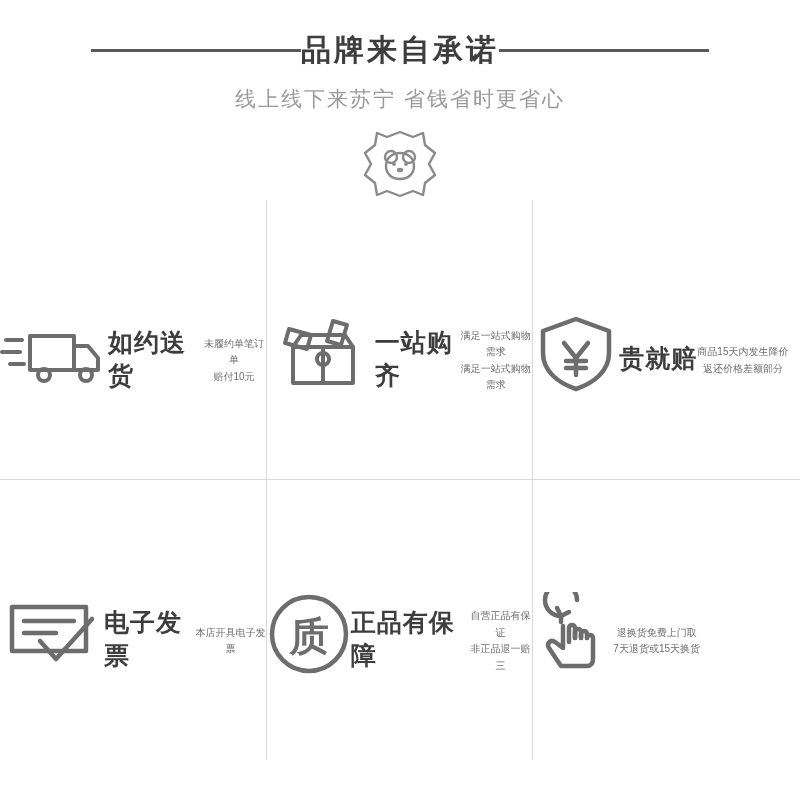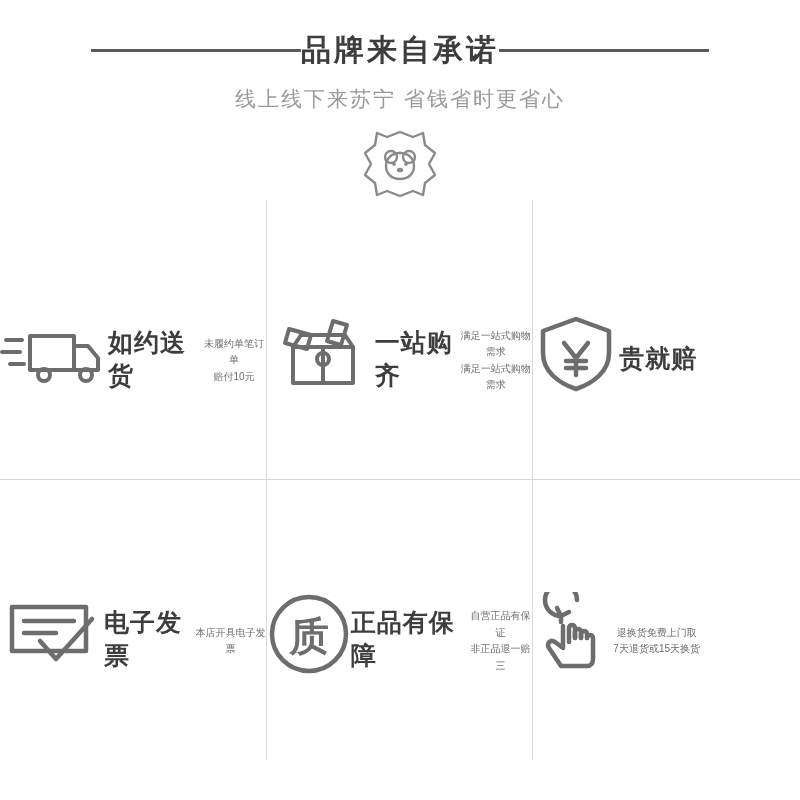--- a/index.html
+++ b/index.html
@@ -180,20 +180,24 @@
           <g fill="none" stroke="#6d6d6d" stroke-width="4.5" stroke-linecap="round" stroke-linejoin="round">
             <path d="M43 6 L76 18 V40 C76 58 61 70 43 76 C25 70 10 58 10 40 V18 Z"></path>
             <path d="M31 30 L43 45 L55 30"></path>
             <path d="M43 45 V62"></path>
             <path d="M33 48 H53"></path>
             <path d="M33 55 H53"></path>
           </g>
         </svg>
       </div>
       <div class="cell-title">贵就赔</div>
+      <div class="cell-desc">
+        <span>商品15天内发生降价</span>
+        <span>返还价格差额部分</span>
+      </div>
     </div>
 
     <div class="cell c4">
       <div class="icon-box">
         <svg width="104" height="74" viewBox="0 0 104 74">
           <g fill="none" stroke="#6d6d6d" stroke-width="4.5" stroke-linecap="round" stroke-linejoin="round">
             <path d="M12 10 H86 V54 H12 Z"></path>
             <path d="M24 24 H74"></path>
             <path d="M24 36 H56"></path>
             <path d="M40 44 L56 62 L92 22"></path>

